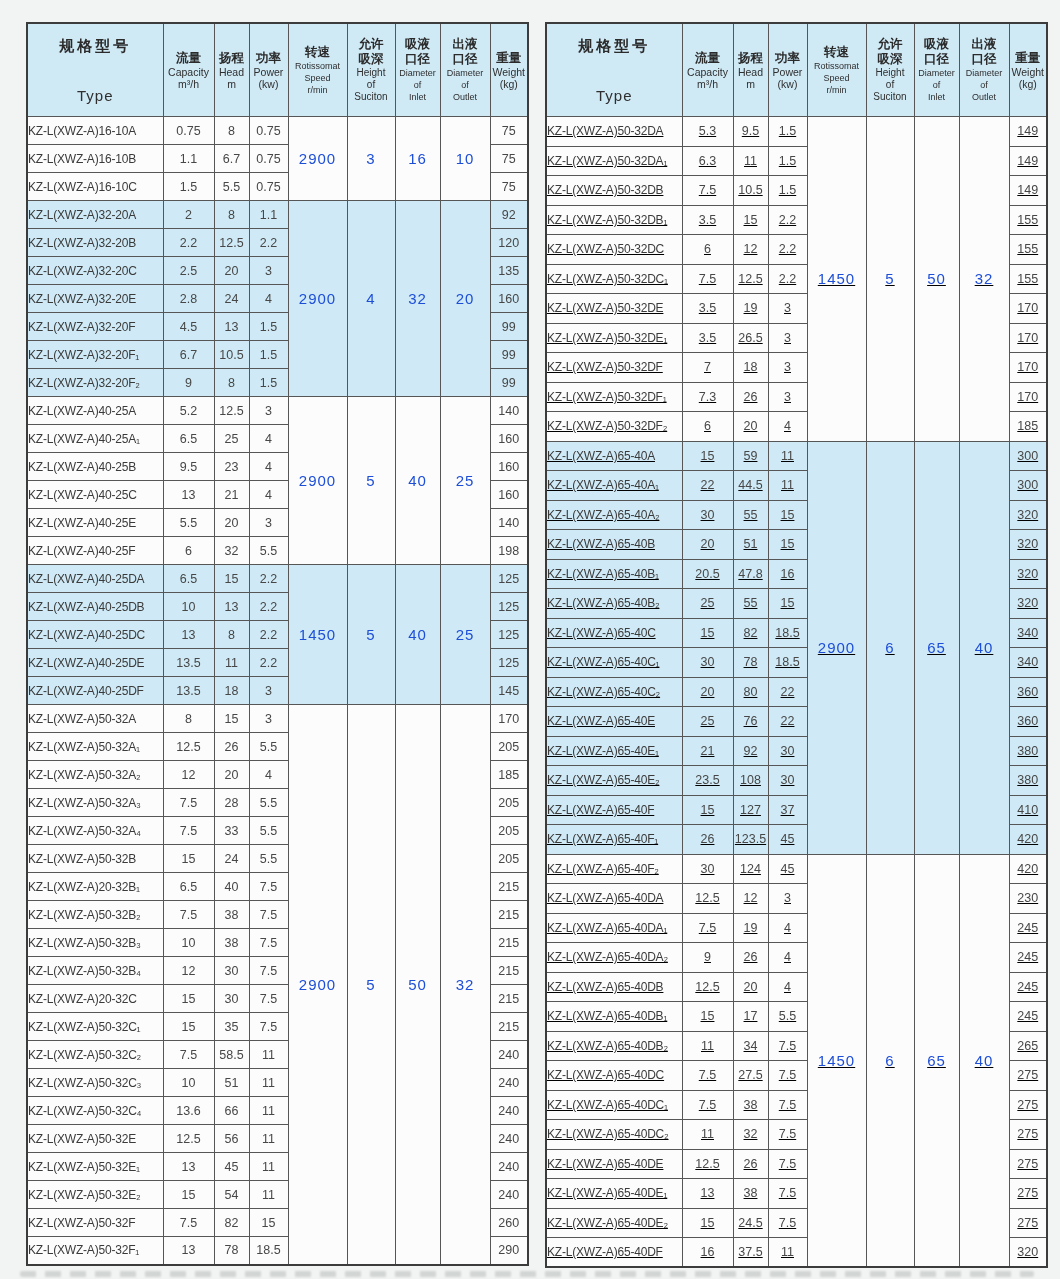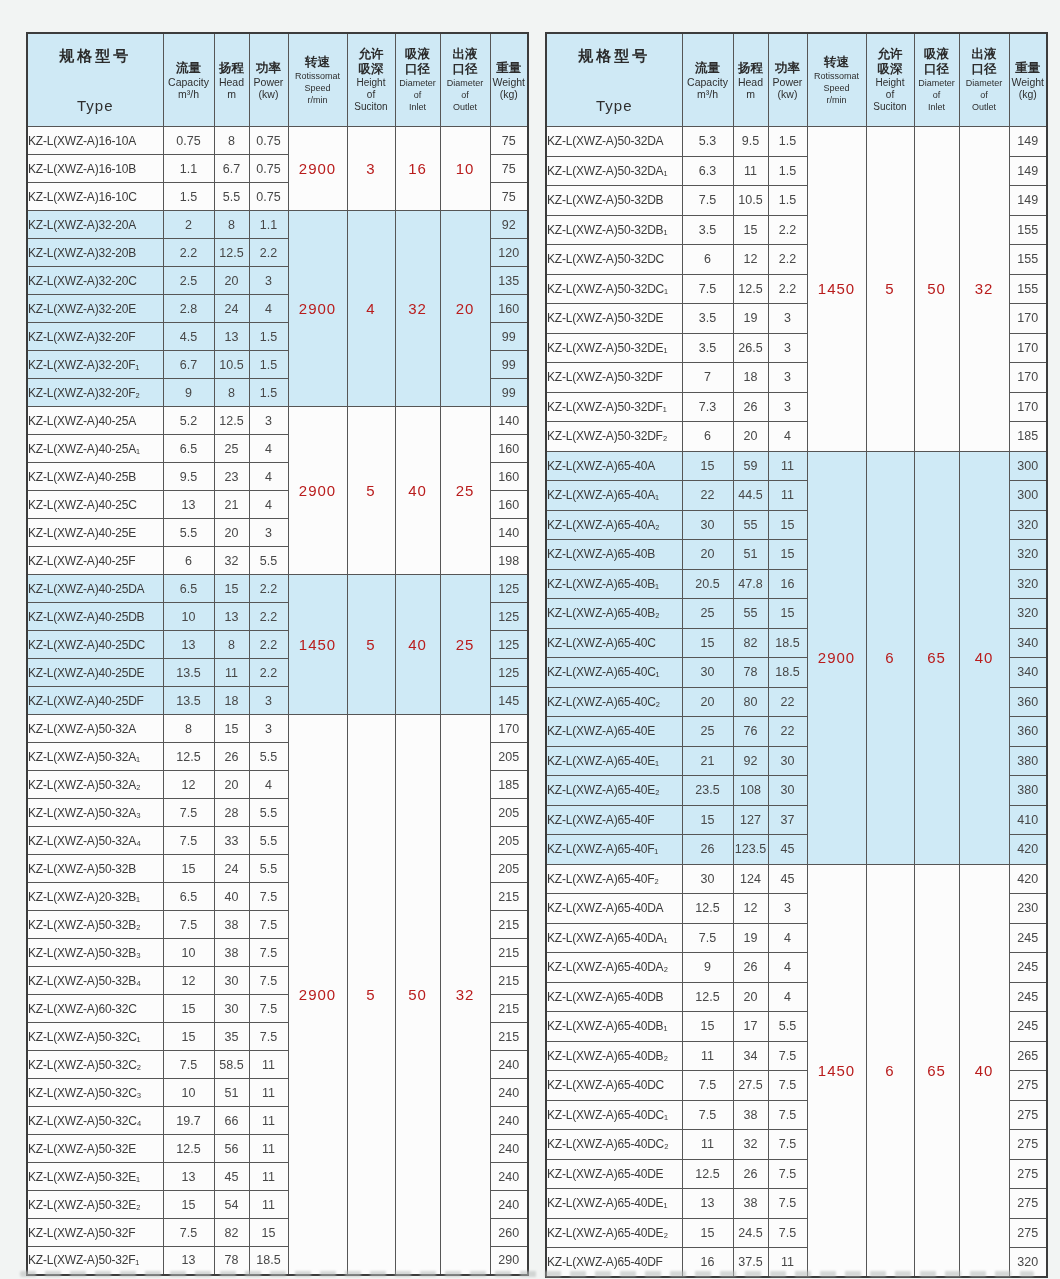--- a/index.html
+++ b/index.html
@@ -4,21 +4,21 @@
 <style>
   html,body{margin:0;padding:0;}
   body{
     width:1060px;height:1279px;
     background:#f2f4f3;
     font-family:"Liberation Sans","DejaVu Sans",sans-serif;
     position:relative;
     -webkit-font-smoothing:antialiased;
   }
   .page{position:relative;width:1060px;height:1279px;overflow:hidden;}
-  .tbl-wrap{position:absolute;top:32px;}
+  .tbl-wrap{position:absolute;top:22px;}
   .tbl-left{left:26px;}
   .tbl-right{left:545px;}
   table.spec{
     border-collapse:collapse;
     table-layout:fixed;
     border:2px solid #3c3c3c;
     background:#fcfcfc;
   }
   table.spec th,table.spec td{
     border:1px solid #565656;
@@ -31,29 +31,29 @@
     vertical-align:middle;
     font-weight:normal;
   }
   .hcell{display:flex;flex-direction:column;justify-content:center;align-items:center;height:100%;}
   .hcell.type-h{justify-content:space-evenly;}
   .h-zh{font-weight:bold;color:#2b2b2b;line-height:15px;font-size:12.5px;}
   .type-h .h-zh{font-size:15px;letter-spacing:3px;}
   .type-h .h-en{font-size:15px;letter-spacing:1px;margin-top:22px;}
   .h-en{color:#2f2f2f;line-height:12px;font-size:10.5px;}
   tr.r-left{height:28px;margin-left:16px;}
-  tr.r-right{height:29.5px;}
+  tr.r-right{height:29.5px;text-decoration:underline;}
   td.model{
     text-align:left;padding-left:7px;
     font-size:12px;letter-spacing:-0.2px;color:#3a3a3a;
     white-space:nowrap;
   }
   td.num{text-align:center;font-size:12.5px;color:#474747;}
   td.wnum{text-align:center;font-size:12.5px;color:#474747;}
-  td.mnum{text-align:center;font-size:15px;color:#b91c1c;letter-spacing:1px;vertical-align:middle;}
+  td.mnum{text-align:center;font-size:15px;color:#1d4ed8;letter-spacing:1px;vertical-align:middle;}
   tr.blue td{background:#cfeaf6;}
   tr.white td{background:#fcfcfc;}
   td.mergeblue{background:#cfeaf6;}
   td.mergewhite{background:#fcfcfc;}
   .cutoff{
     position:absolute;left:20px;top:1271px;width:1014px;height:6px;
     background:repeating-linear-gradient(90deg,#b7bcba 0 16px,rgba(0,0,0,0) 16px 25px);
     opacity:.55;border-radius:2px;filter:blur(1px);
   }
 </style>
@@ -379,21 +379,21 @@
             <td class="wnum">215</td>
           </tr>
           <tr class="r-left white">
             <td class="model">KZ-L(XWZ-A)50-32B₄</td>
             <td class="num">12</td>
             <td class="num">30</td>
             <td class="num">7.5</td>
             <td class="wnum">215</td>
           </tr>
           <tr class="r-left white">
-            <td class="model">KZ-L(XWZ-A)60-32C</td>
+            <td class="model">KZ-L(XWZ-A)20-32C</td>
             <td class="num">15</td>
             <td class="num">30</td>
             <td class="num">7.5</td>
             <td class="wnum">215</td>
           </tr>
           <tr class="r-left white">
             <td class="model">KZ-L(XWZ-A)50-32C₁</td>
             <td class="num">15</td>
             <td class="num">35</td>
             <td class="num">7.5</td>
@@ -408,21 +408,21 @@
           </tr>
           <tr class="r-left white">
             <td class="model">KZ-L(XWZ-A)50-32C₃</td>
             <td class="num">10</td>
             <td class="num">51</td>
             <td class="num">11</td>
             <td class="wnum">240</td>
           </tr>
           <tr class="r-left white">
             <td class="model">KZ-L(XWZ-A)50-32C₄</td>
-            <td class="num">19.7</td>
+            <td class="num">13.6</td>
             <td class="num">66</td>
             <td class="num">11</td>
             <td class="wnum">240</td>
           </tr>
           <tr class="r-left white">
             <td class="model">KZ-L(XWZ-A)50-32E</td>
             <td class="num">12.5</td>
             <td class="num">56</td>
             <td class="num">11</td>
             <td class="wnum">240</td>

